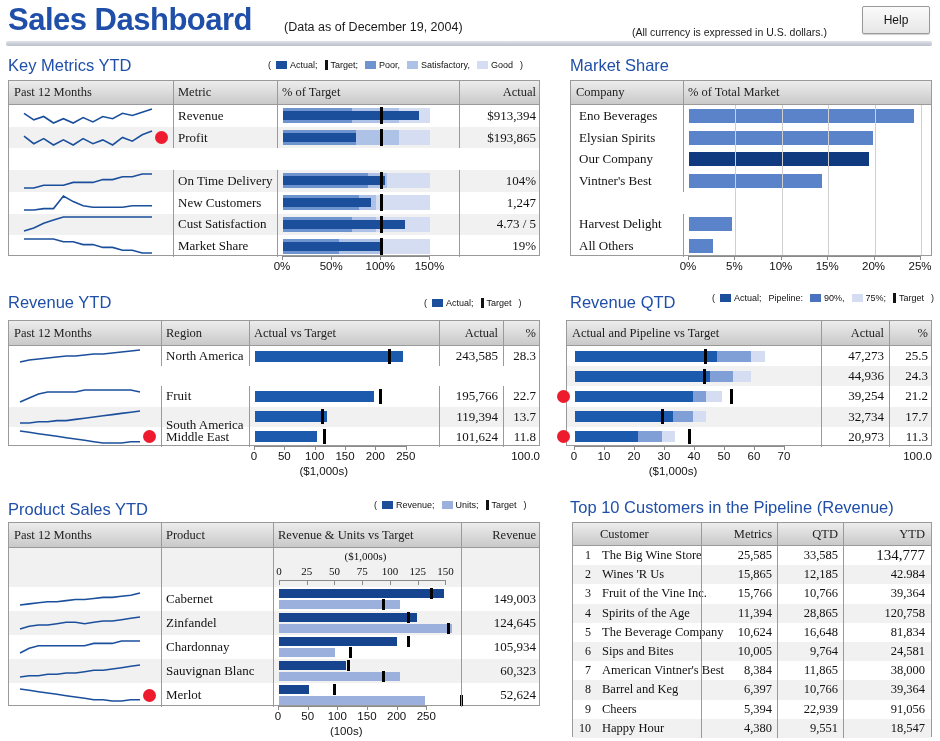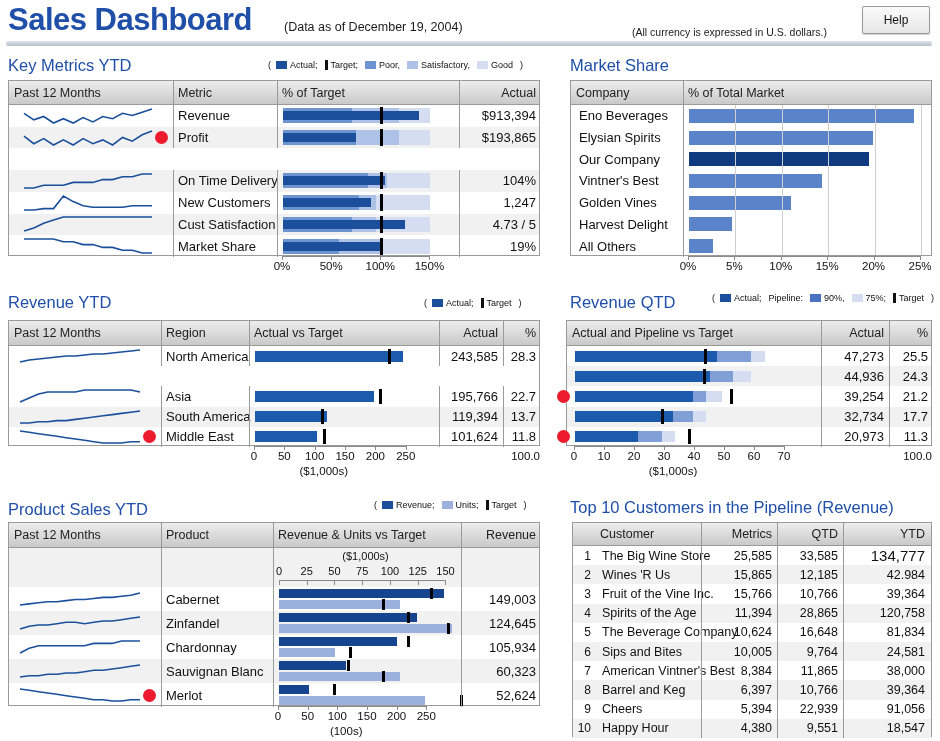--- a/index.html
+++ b/index.html
@@ -50,20 +50,21 @@
     position: absolute; font-size: 9px; color: #111; white-space: nowrap;
     display: flex; align-items: center; gap: 3px;
   }
   .lg-sw { display: inline-block; width: 11px; height: 8px; }
   .lg-tk { display: inline-block; width: 3px; height: 10px; background: #111; }
 
   .panel {
     position: absolute;
     border: 1px solid #9a9a9a;
     background: #fff;
+    font-family: Liberation Serif, serif;
   }
   .thead {
     background: linear-gradient(#ededed,#c9c9c9);
     border-bottom: 1px solid #9a9a9a;
     position: relative;
     font-size: 12.5px; color: #222;
   }
   .th { position: absolute; top: 0; height: 100%; display: flex; align-items: center; padding: 0 5px; }
   .th.r { justify-content: flex-end; }
   .vdiv { position: absolute; top: 0; bottom: 0; width: 1px; background: #9a9a9a; }
@@ -266,25 +267,20 @@
       <div class="row" style="height:21.714285714285715px; top:67.42857142857143px; position:absolute; left:0; right:0">
         <div class="cellt" style="left:0; width:112px; height:21.714285714285715px; top:0; padding-left:8px">Our Company</div>
         <div class="bar" style="left:118px; top:3.8571428571428577px; height:14px; width:180.03199999999998px; background:#0f3a80"></div>
         <div class="vdiv" style="left:112px"></div>
       </div>
       <div class="row" style="height:21.714285714285715px; top:89.14285714285714px; position:absolute; left:0; right:0">
         <div class="cellt" style="left:0; width:112px; height:21.714285714285715px; top:0; padding-left:8px">Vintner's Best</div>
         <div class="bar" style="left:118px; top:3.8571428571428577px; height:14px; width:132.704px; background:#5b83c9"></div>
         <div class="vdiv" style="left:112px"></div>
       </div>
-      <div class="row" style="height:21.714285714285715px; top:110.85714285714286px; position:absolute; left:0; right:0">
-        <div class="cellt" style="left:0; width:112px; height:21.714285714285715px; top:0; padding-left:8px">Golden Vines</div>
-        <div class="bar" style="left:118px; top:3.8571428571428577px; height:14px; width:102.08px; background:#5b83c9"></div>
-        <div class="vdiv" style="left:112px"></div>
-      </div>
       <div class="row" style="height:21.714285714285715px; top:132.57142857142858px; position:absolute; left:0; right:0">
         <div class="cellt" style="left:0; width:112px; height:21.714285714285715px; top:0; padding-left:8px">Harvest Delight</div>
         <div class="bar" style="left:118px; top:3.8571428571428577px; height:14px; width:42.688px; background:#5b83c9"></div>
         <div class="vdiv" style="left:112px"></div>
       </div>
       <div class="row" style="height:21.714285714285715px; top:154.28571428571428px; position:absolute; left:0; right:0">
         <div class="cellt" style="left:0; width:112px; height:21.714285714285715px; top:0; padding-left:8px">All Others</div>
         <div class="bar" style="left:118px; top:3.8571428571428577px; height:14px; width:24.128000000000004px; background:#5b83c9"></div>
         <div class="vdiv" style="left:112px"></div>
       </div>
@@ -344,35 +340,35 @@
         <div class="cellt r" style="left:494px; width:38px; height:20.2px; top:0">28.3</div>
         <div class="vdiv" style="left:152px"></div>
         <div class="vdiv" style="left:240px"></div>
         <div class="vdiv" style="left:430px"></div>
         <div class="vdiv" style="left:494px"></div>
       </div>
       <div class="row" style="height:20.2px; top:65.4px; position:absolute; left:0; right:0">
         <div class="spark" style="left:10px; top:2.0999999999999996px"><svg width="122" height="16" viewBox="0 0 122 16">
             <path d="M1.0,14.0L10.2,10.0L19.5,6.0L28.7,4.0L37.9,4.0L47.2,4.0L56.4,4.0L65.6,2.0L74.8,2.0L84.1,2.0L93.3,2.0L102.5,2.0L111.8,2.0L121.0,4.0" fill="none" stroke="#1b4f9c" stroke-width="1.6"></path>
           </svg></div>
-        <div class="cellt" style="left:152px; width:88px; height:20.2px; top:0">Asia</div>
+        <div class="cellt" style="left:152px; width:88px; height:20.2px; top:0">Fruit</div>
         <div class="bar" style="left:246px; top:4.6px; height:11px; width:118.8303448275862px; background:#1c5aad"></div>
         <div class="tick" style="left:370.1275862068966px; top:2.5999999999999996px; height:15px"></div>
         <div class="cellt r" style="left:430px; width:64px; height:20.2px; top:0">195,766</div>
         <div class="cellt r" style="left:494px; width:38px; height:20.2px; top:0">22.7</div>
         <div class="vdiv" style="left:152px"></div>
         <div class="vdiv" style="left:240px"></div>
         <div class="vdiv" style="left:430px"></div>
         <div class="vdiv" style="left:494px"></div>
       </div>
       <div class="row alt" style="height:20.2px; top:85.6px; position:absolute; left:0; right:0">
         <div class="spark" style="left:10px; top:2.0999999999999996px"><svg width="122" height="16" viewBox="0 0 122 16">
             <path d="M1.0,14.0L10.2,14.0L19.5,12.8L28.7,12.8L37.9,11.6L47.2,11.6L56.4,10.4L65.6,9.2L74.8,8.0L84.1,6.8L93.3,5.6L102.5,4.4L111.8,3.2L121.0,2.0" fill="none" stroke="#1b4f9c" stroke-width="1.6"></path>
           </svg></div>
-        <div class="cellt" style="left:152px; width:88px; height:20px; top:0">South America</div>
+        <div class="cellt" style="left:152px; width:88px; height:20px; top:8px">South America</div>
         <div class="bar" style="left:246px; top:4.6px; height:11px; width:72.46344827586208px; background:#1c5aad"></div>
         <div class="tick" style="left:312.47241379310344px; top:2.5999999999999996px; height:15px"></div>
         <div class="cellt r" style="left:430px; width:64px; height:20.2px; top:0">119,394</div>
         <div class="cellt r" style="left:494px; width:38px; height:20.2px; top:0">13.7</div>
         <div class="vdiv" style="left:152px"></div>
         <div class="vdiv" style="left:240px"></div>
         <div class="vdiv" style="left:430px"></div>
         <div class="vdiv" style="left:494px"></div>
       </div>
       <div class="row" style="height:20.2px; top:105.8px; position:absolute; left:0; right:0">

